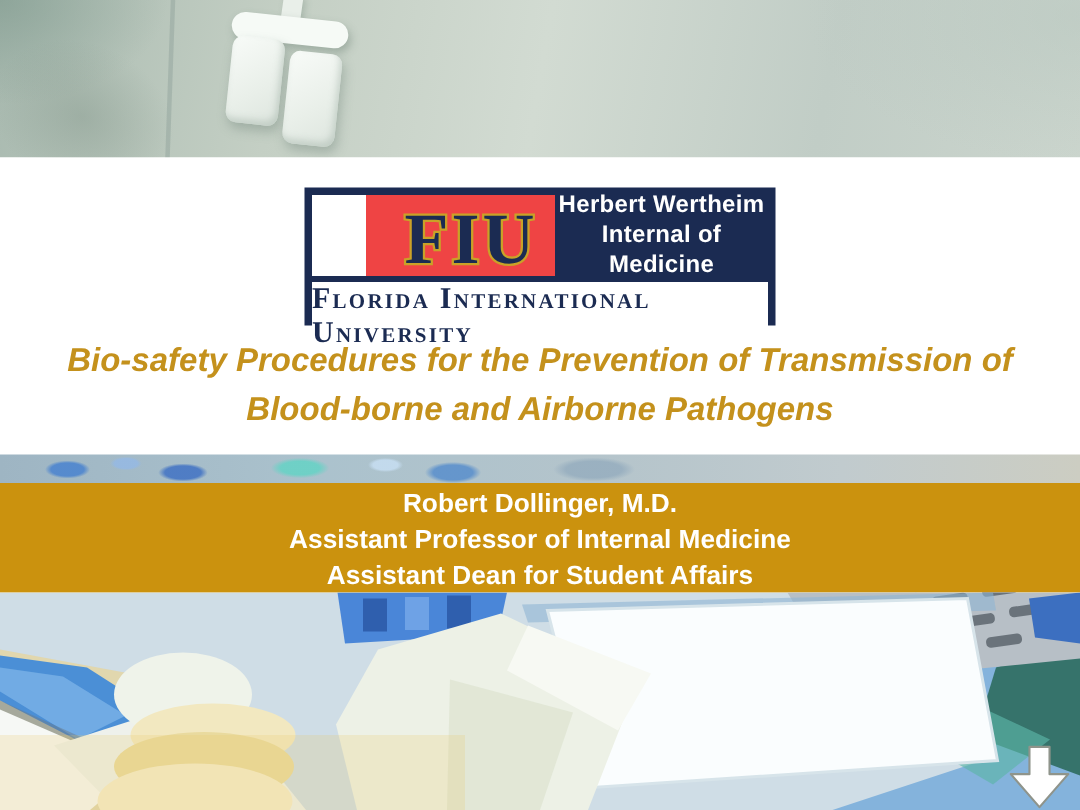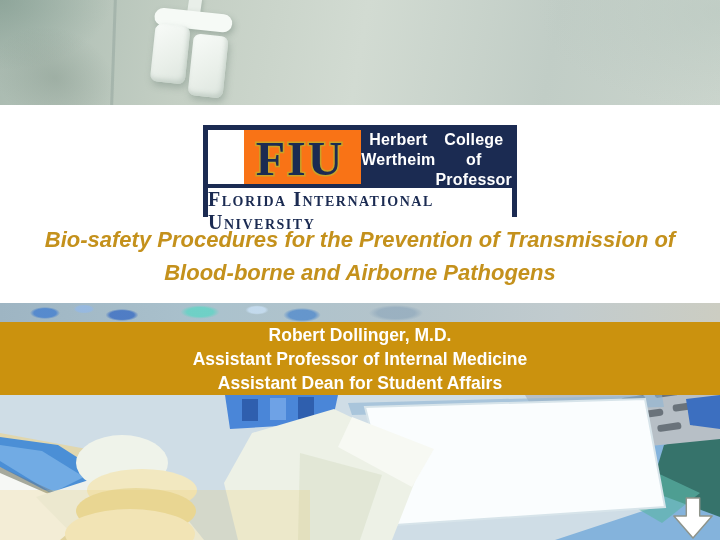--- a/index.html
+++ b/index.html
@@ -53,25 +53,25 @@
   }
 
   
   .logo {
     position:absolute; left:203px; top:20px; width:314px; height:92px;
     box-sizing:border-box; border:5px solid var(--fiu_navy,#1b2b52);
     background:#ffffff; display:flex; flex-direction:column;
   }
   .logo-top { display:flex; height:54px; border-bottom:4px solid var(--fiu_navy,#1b2b52); }
   .logo-fiu {
-    width:126px; background:#f97316; display:flex; align-items:center; justify-content:flex-start;margin-left:36px;
+    width:126px; background:#ef4444; display:flex; align-items:center; justify-content:flex-end;margin-left:36px;
   }
   .logo-dept {
     flex:1; background:var(--fiu_navy,#1b2b52); color:#ffffff;
-    display:flex; flex-direction:row; justify-content:center; text-align:center;
+    display:flex; flex-direction:column; justify-content:center; text-align:center;
     font-weight:bold; font-size:16px; line-height:20px; letter-spacing:.2px;
   }
   .logo-univ {
     flex:1; background:#ffffff; color:var(--fiu_navy,#1b2b52);
     display:flex; align-items:center; justify-content:center;
     font-family:"Liberation Serif", serif; font-variant:small-caps;
     font-size:20px; letter-spacing:1.5px; font-weight:600;border-radius:10px;
   }
 
   
@@ -130,21 +130,21 @@
 
     <div class="logo">
       <div class="logo-top">
         <div class="logo-fiu">
           <svg width="112" height="50" viewBox="0 0 112 50">
             <text x="56" y="43" text-anchor="middle" font-family="Liberation Serif, serif" font-size="48" font-weight="bold" letter-spacing="2" paint-order="stroke" stroke-width="3" style="fill:var(--fiu_navy,#1b2b52)" stroke="#c9a227">FIU</text>
           </svg>
         </div>
         <div class="logo-dept">
           <span>Herbert Wertheim</span>
-          <span>College of Professor</span>
+          <span>Internal of Medicine</span>
         </div>
       </div>
       <div class="logo-univ">Florida International University</div>
     </div>
 
     <div class="slide-title">
       <span class="line">Bio-safety Procedures for the Prevention of Transmission of</span>
       <span class="line">Blood-borne and Airborne Pathogens</span>
     </div>
   </div>

